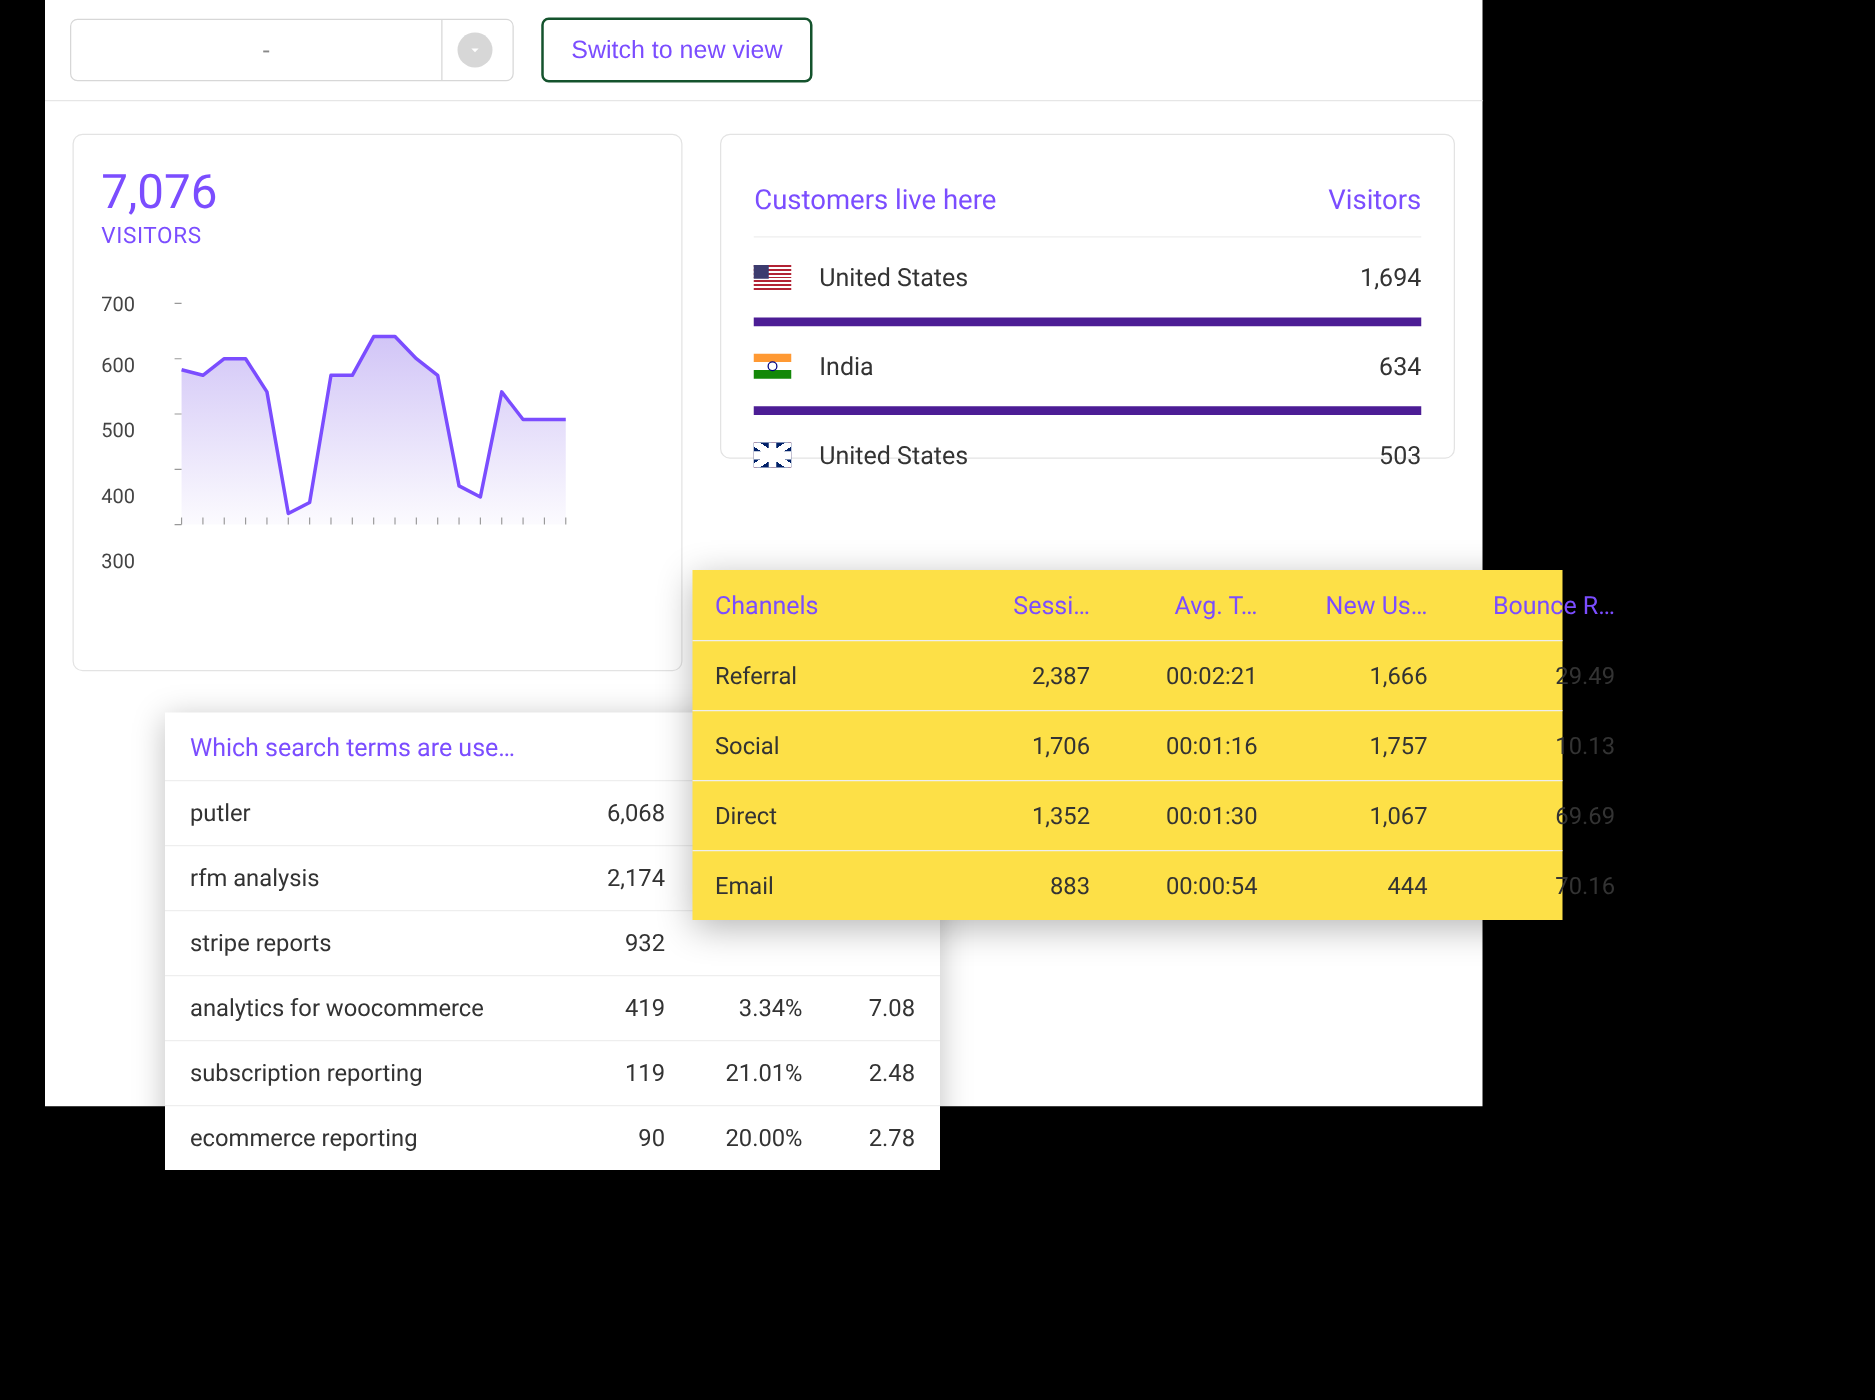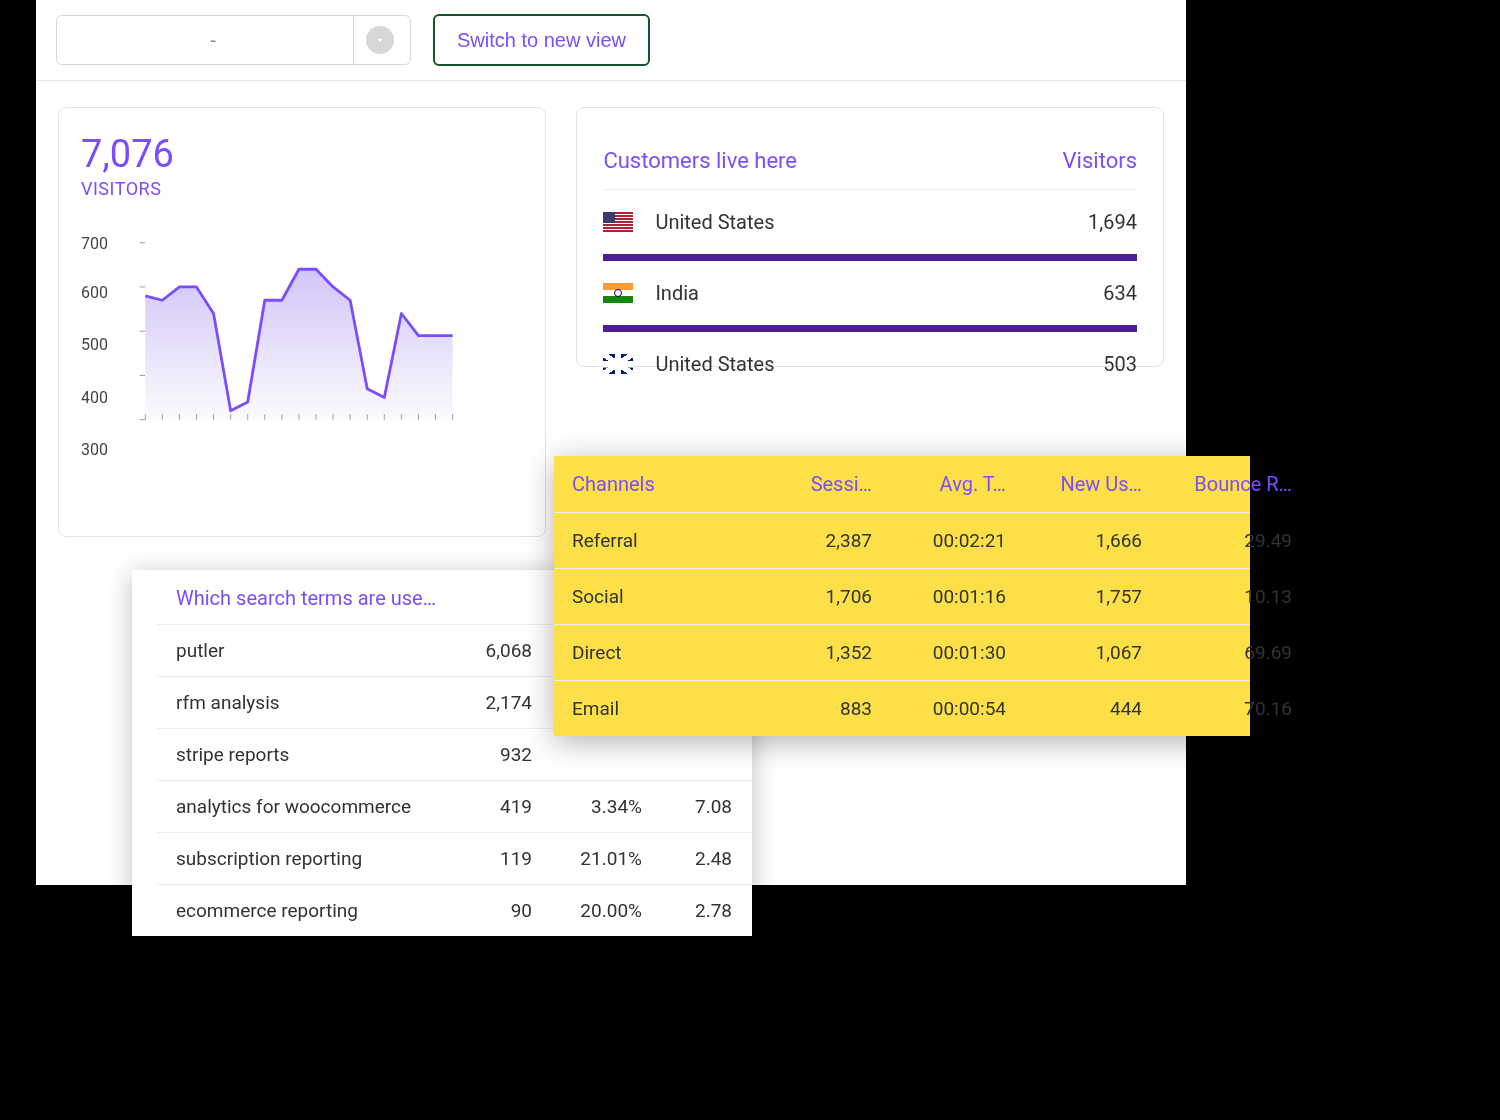--- a/index.html
+++ b/index.html
@@ -155,21 +155,20 @@
   .country-val { font-variant-numeric: tabular-nums; }
 
   
   .search-card {
     position: absolute;
     left: 132px;
     top: 570px;
     width: 620px;
     background: #fff;
     box-shadow: 0 4px 24px rgba(0,0,0,0.25);
-    padding-left: 24px;
   }
   .search-header {
     display: flex;
     color: #7b4dff;
     font-size: 20px;
     padding: 16px 20px 14px;
     border-bottom: 1px solid #eee;
   }
   .search-header .col-term { flex: 1; white-space: nowrap; overflow: hidden; text-overflow: ellipsis; }
   .search-header .col-impr { width: 95px; text-align: right; white-space: nowrap; overflow: hidden; text-overflow: ellipsis; }

